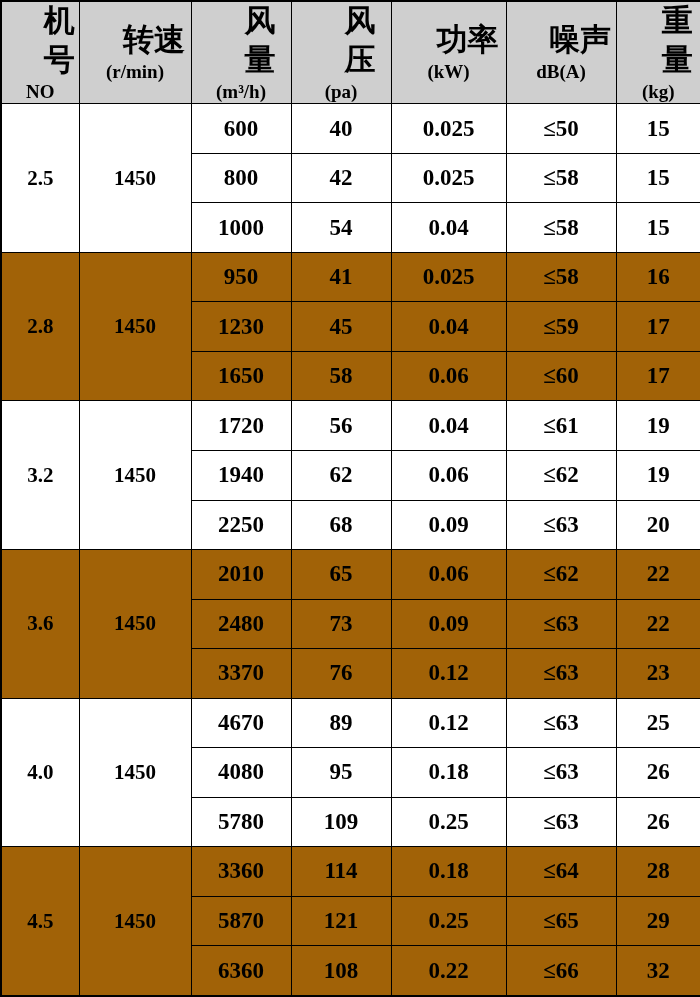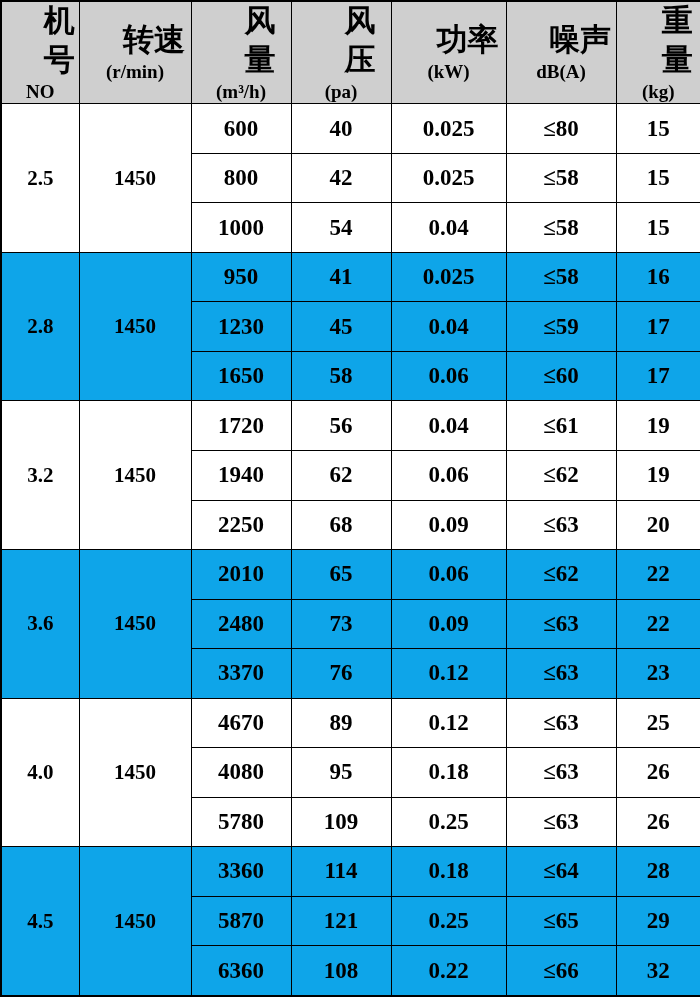--- a/index.html
+++ b/index.html
@@ -43,21 +43,21 @@
   }
   thead th .hdr-unit {
     display: block;
     font-size: 19px;
   }
   tbody td {
     font-size: 23px;
     height: 48px;
   }
   tbody tr.shaded td {
-    background: #0ea5e9;
+    background: #a16207;
   }
   tbody tr.plain td {
     background: #ffffff;
   }
   td.model-cell, td.rpm-cell {
     font-size: 21px;
   }
   
   col.c-no    { width: 78px; }
   col.c-rpm   { width: 112px; }
@@ -112,21 +112,21 @@
       </th>
     </tr>
   </thead>
   <tbody id="table-body">
       <tr class="plain">
         <td class="model-cell" rowspan="3">2.5</td>
         <td class="rpm-cell" rowspan="3">1450</td>
         <td>600</td>
         <td>40</td>
         <td>0.025</td>
-        <td>≤80</td>
+        <td>≤50</td>
         <td>15</td>
       </tr>
       <tr class="plain">
         <td>800</td>
         <td>42</td>
         <td>0.025</td>
         <td>≤58</td>
         <td>15</td>
       </tr>
       <tr class="plain">

